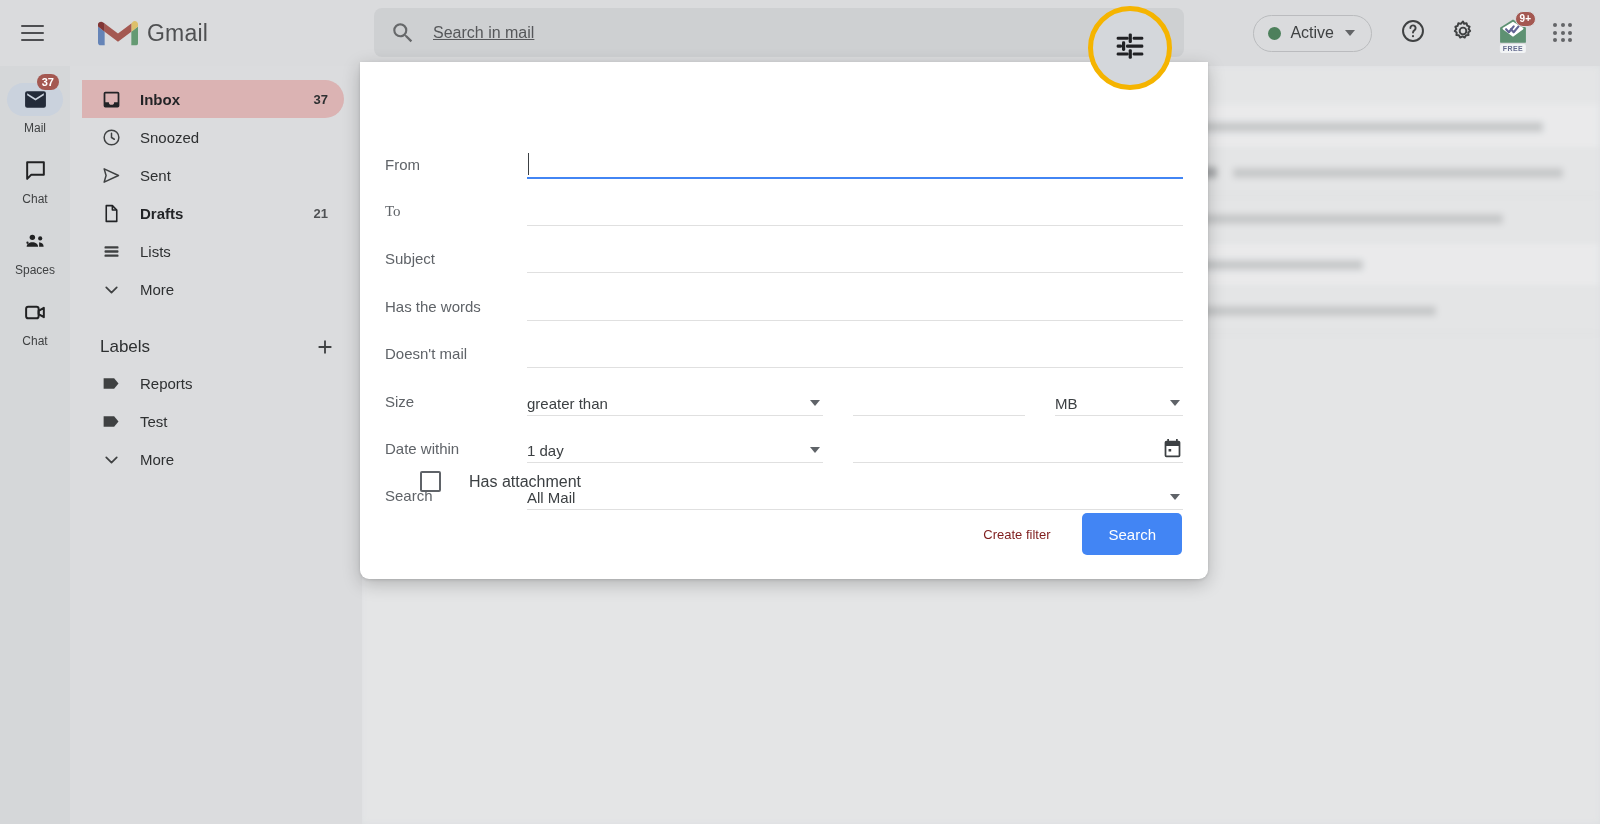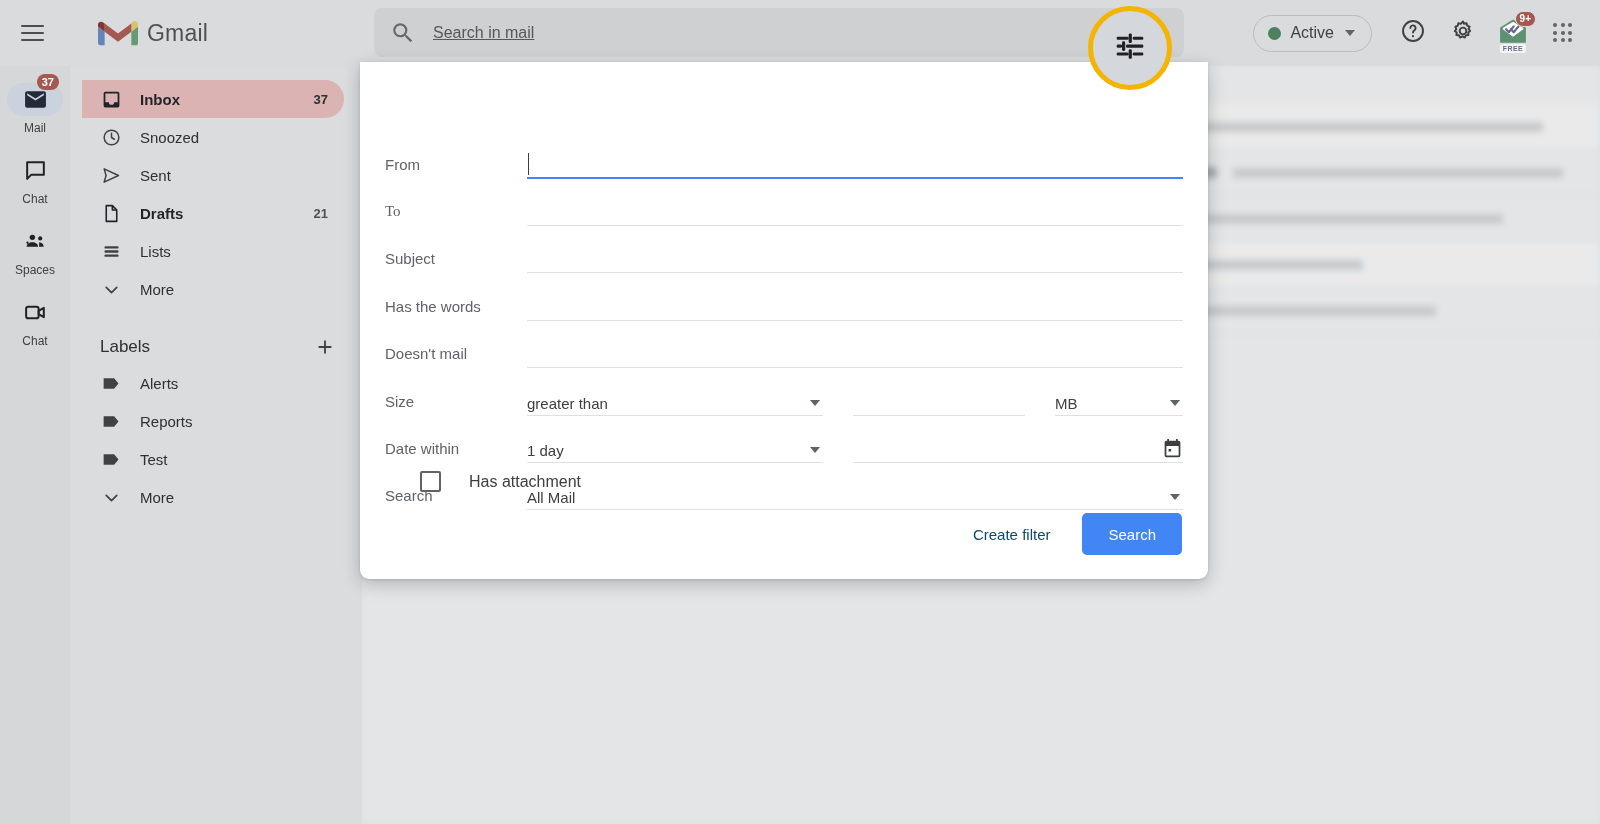--- a/index.html
+++ b/index.html
@@ -398,22 +398,22 @@
   .chk-label { font-size: 16px; color: #3c4043; }
 
   .actions {
     position: absolute;
     right: 26px; bottom: 24px;
     display: flex;
     align-items: center;
     gap: 28px;
   }
   .btn-text {
-    font-size: 15px;
-    color: #0c4a6e;
+    font-size: 13px;
+    color: #7f1d1d;
     cursor: pointer;
     padding: 8px 4px;
   }
   .btn-primary {
     background: #4285f4;
     color: #fff;
     font-size: 15px;
     border: none;
     border-radius: 5px;
     padding: 0 26px;
@@ -623,28 +623,20 @@
 
       <div class="labels-head">
         <span class="labels-title">Labels</span>
         <span class="plus-ico">
           <svg viewBox="0 0 24 24" fill="#3c4043">
               <path d="M19 13h-6v6h-2v-6H5v-2h6V5h2v6h6v2z"></path>
             </svg>
         </span>
       </div>
       <div id="label-items">
-          <div class="nav-item">
-            <span class="nav-ico">
-              <svg viewBox="0 0 24 24" fill="#3c4043">
-                <path d="M3 6h12l5 6-5 6H3z"></path>
-              </svg>
-            </span>
-            <span class="nav-label">Alerts</span>
-          </div>
           <div class="nav-item">
             <span class="nav-ico">
               <svg viewBox="0 0 24 24" fill="#3c4043">
                 <path d="M3 6h12l5 6-5 6H3z"></path>
               </svg>
             </span>
             <span class="nav-label">Reports</span>
           </div>
           <div class="nav-item">
             <span class="nav-ico">

